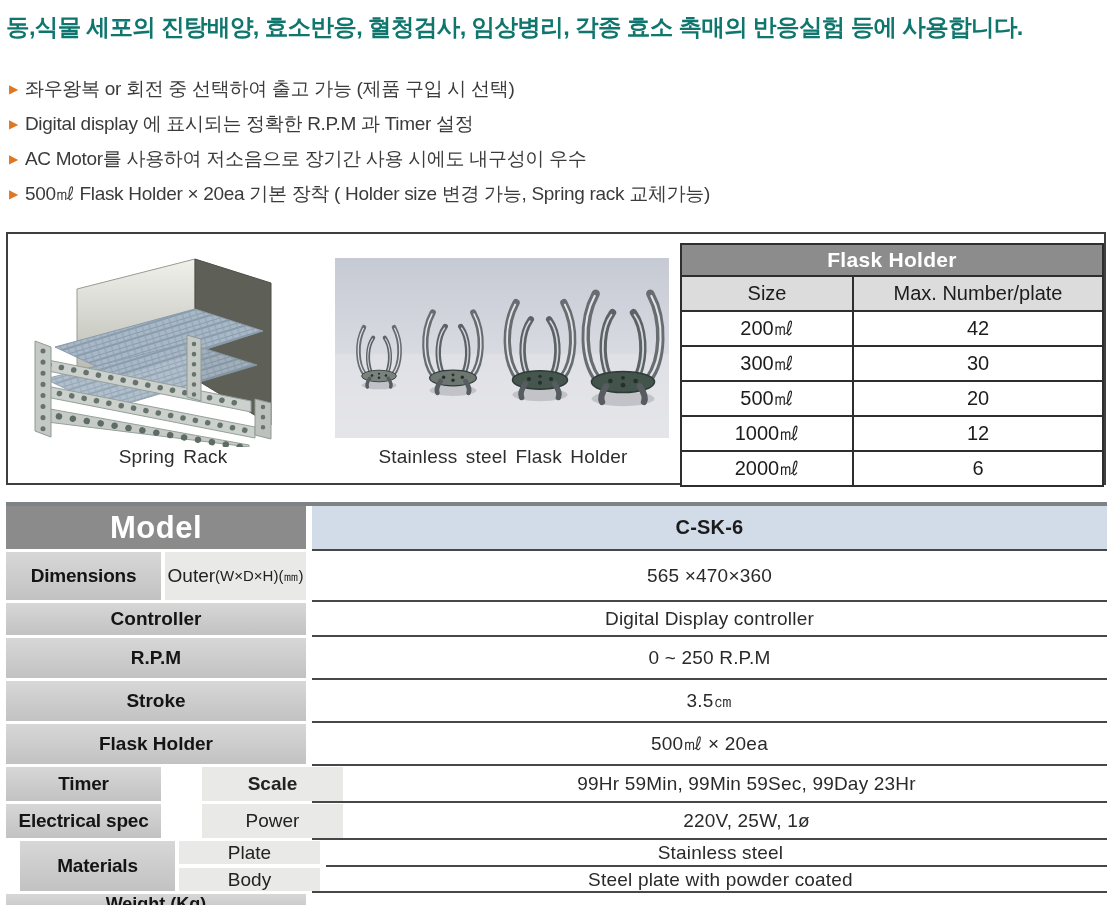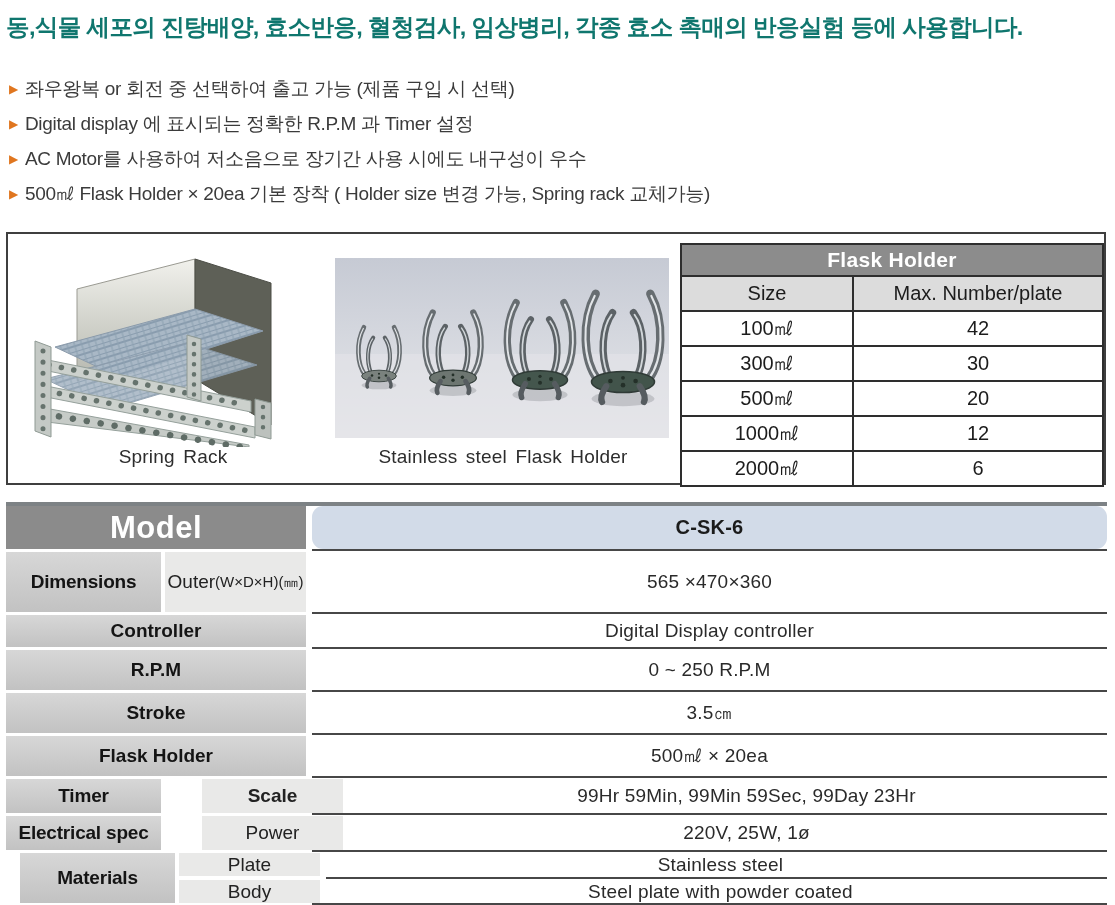--- a/index.html
+++ b/index.html
@@ -58,22 +58,22 @@
   .lB.dim{flex-direction:row;line-height:20px;}
   .lB.dim .small{font-size:15px;}
   .lSpan{width:300px;background:linear-gradient(180deg,#d7d7d7,#c2c2c2);
     display:flex;align-items:center;justify-content:center;
     font-weight:bold;font-size:19px;color:#141414;}
   .val{flex:1;margin-left:6px;background:#fff;
     display:flex;align-items:center;justify-content:center;
     font-size:19px;color:#2a2a2a;letter-spacing:0.2px;}
   .srow.model{height:43px;}
   .srow.model .lSpan{background:#8b8b8b;color:#ffffff;font-size:31px;letter-spacing:0.5px;}
-  .srow.model .val{background:#d2dbe8;font-weight:bold;font-size:20px;color:#1b1b1b;border-radius:11px;}
-  .srow.dims{height:60px;}
+  .srow.model .val{background:#d2dbe8;font-weight:bold;font-size:20px;color:#1b1b1b;}
+  .srow.dims{height:48px;}
   .srow.h32{height:32px;}
   .srow.h31{height:40px;}
   .srow.h34{height:34px;gap:37px;}
   .srow.weight{height:25px;flex-direction:column;}
   .srow.weight .lSpan{font-size:18px;}
   .ssep{height:3px;}
   .ssep i{display:block;height:2px;margin-left:306px;background:#474747;}
   
   .srow.materials{height:50px;padding-left:14px;}
   .mat-right{flex:1;display:flex;flex-direction:column;}
@@ -182,21 +182,21 @@
   </div>
   <div class="caption cap2">Stainless steel Flask Holder</div>
 
   <div class="ft">
     <div class="ft-title">Flask Holder</div>
     <div class="ft-row head">
       <div class="ft-c1">Size</div>
       <div class="ft-c2">Max. Number/plate</div>
     </div>
     <div class="ft-row">
-      <div class="ft-c1">100㎖</div>
+      <div class="ft-c1">200㎖</div>
       <div class="ft-c2">42</div>
     </div>
     <div class="ft-row">
       <div class="ft-c1">300㎖</div>
       <div class="ft-c2">30</div>
     </div>
     <div class="ft-row">
       <div class="ft-c1">500㎖</div>
       <div class="ft-c2">20</div>
     </div>

